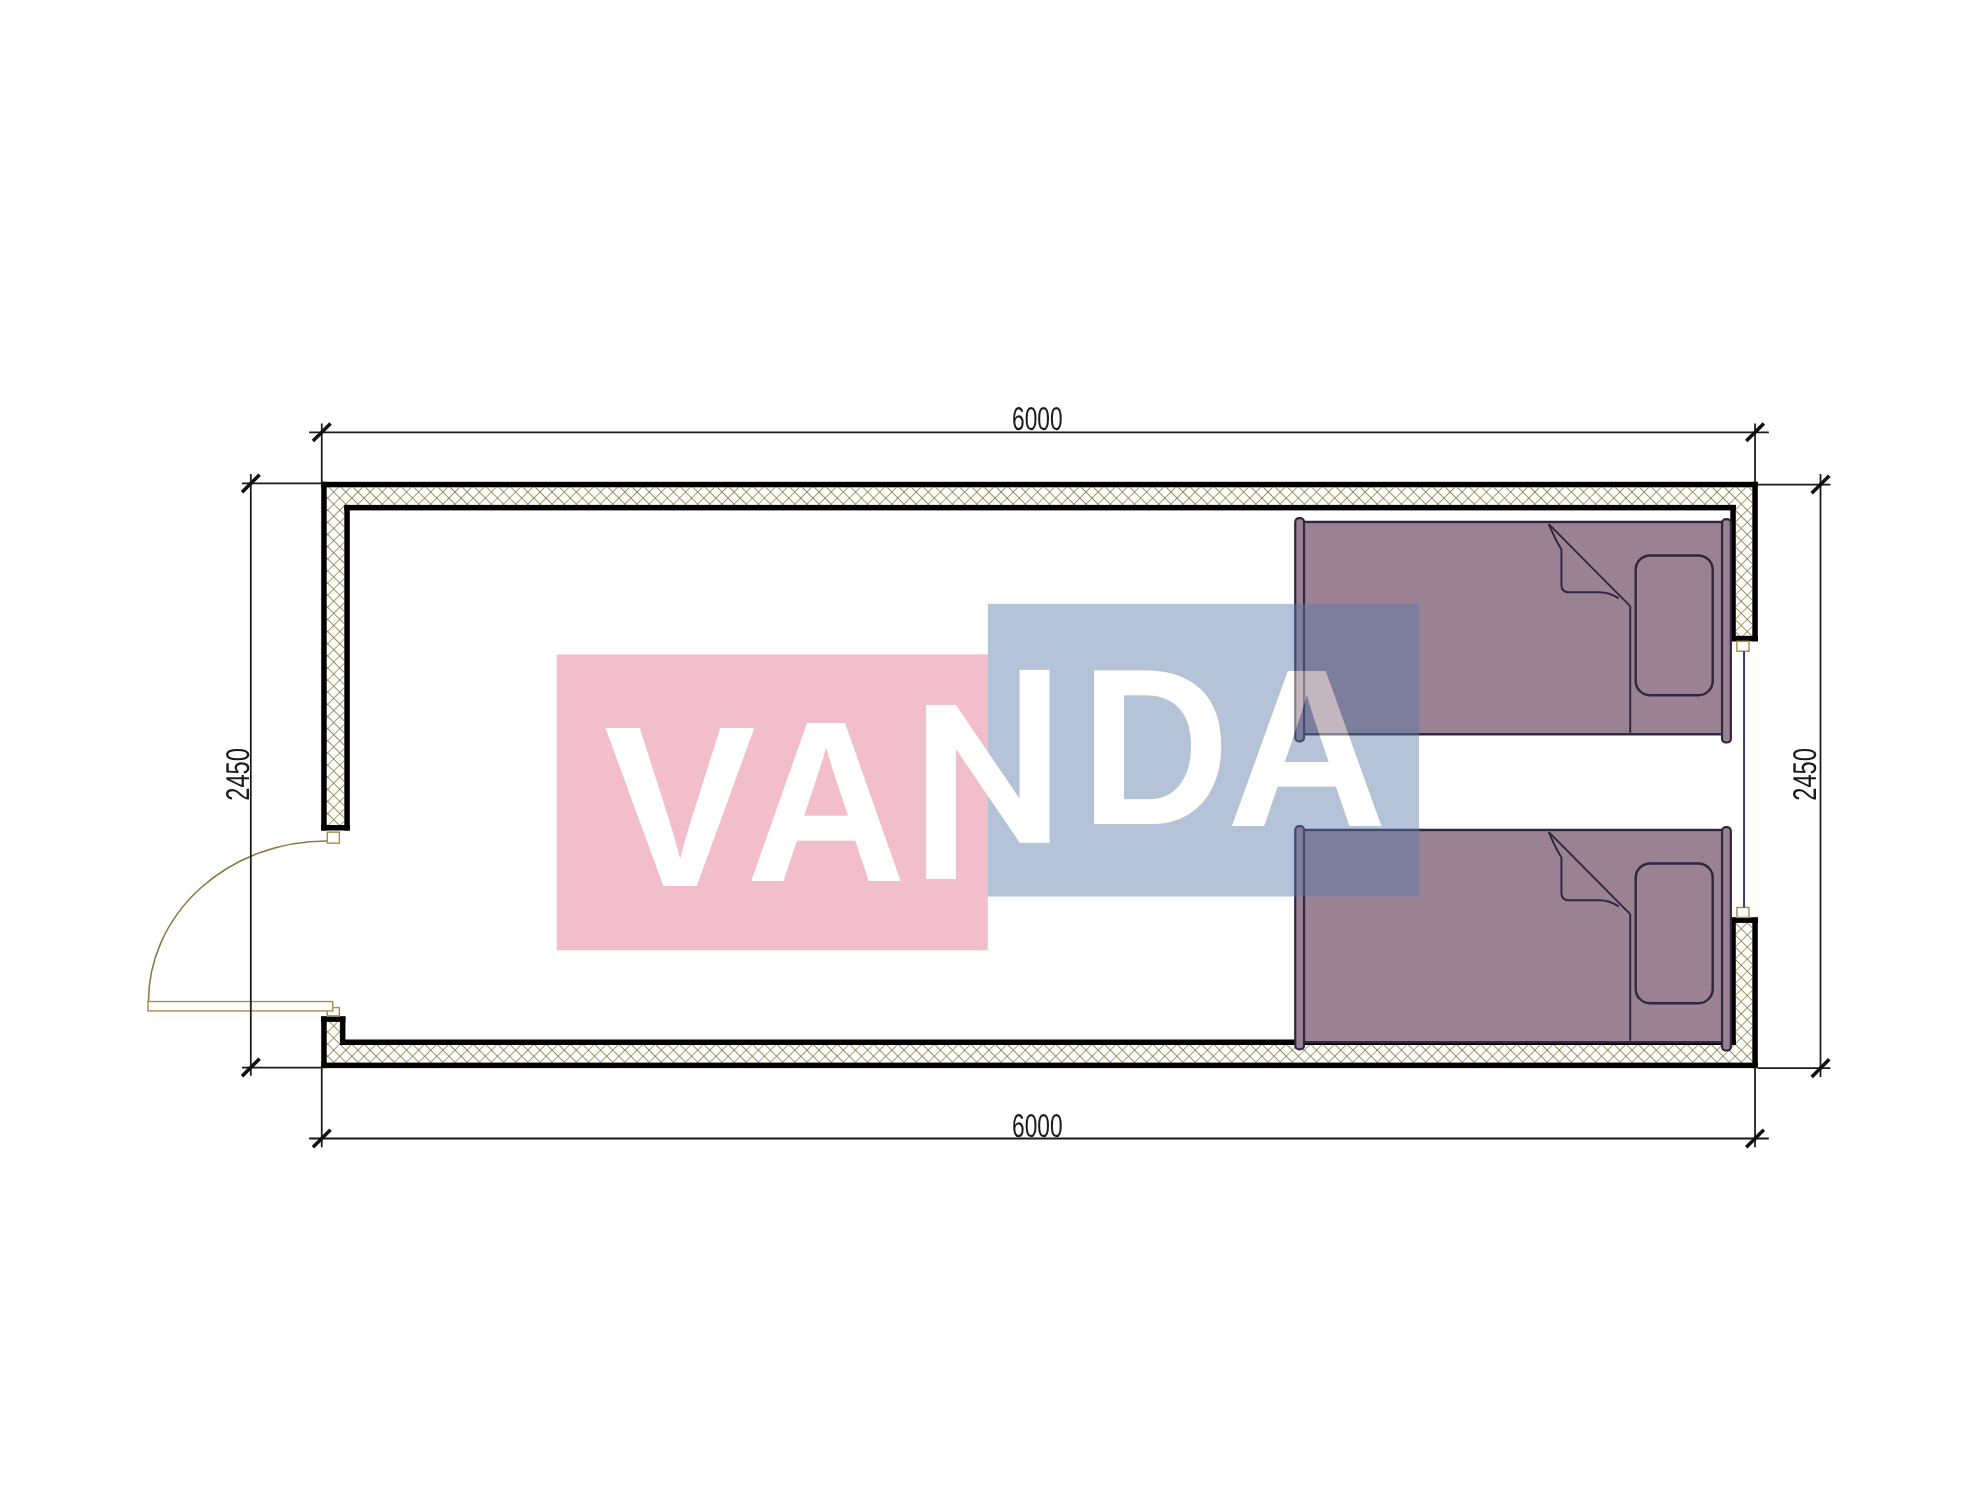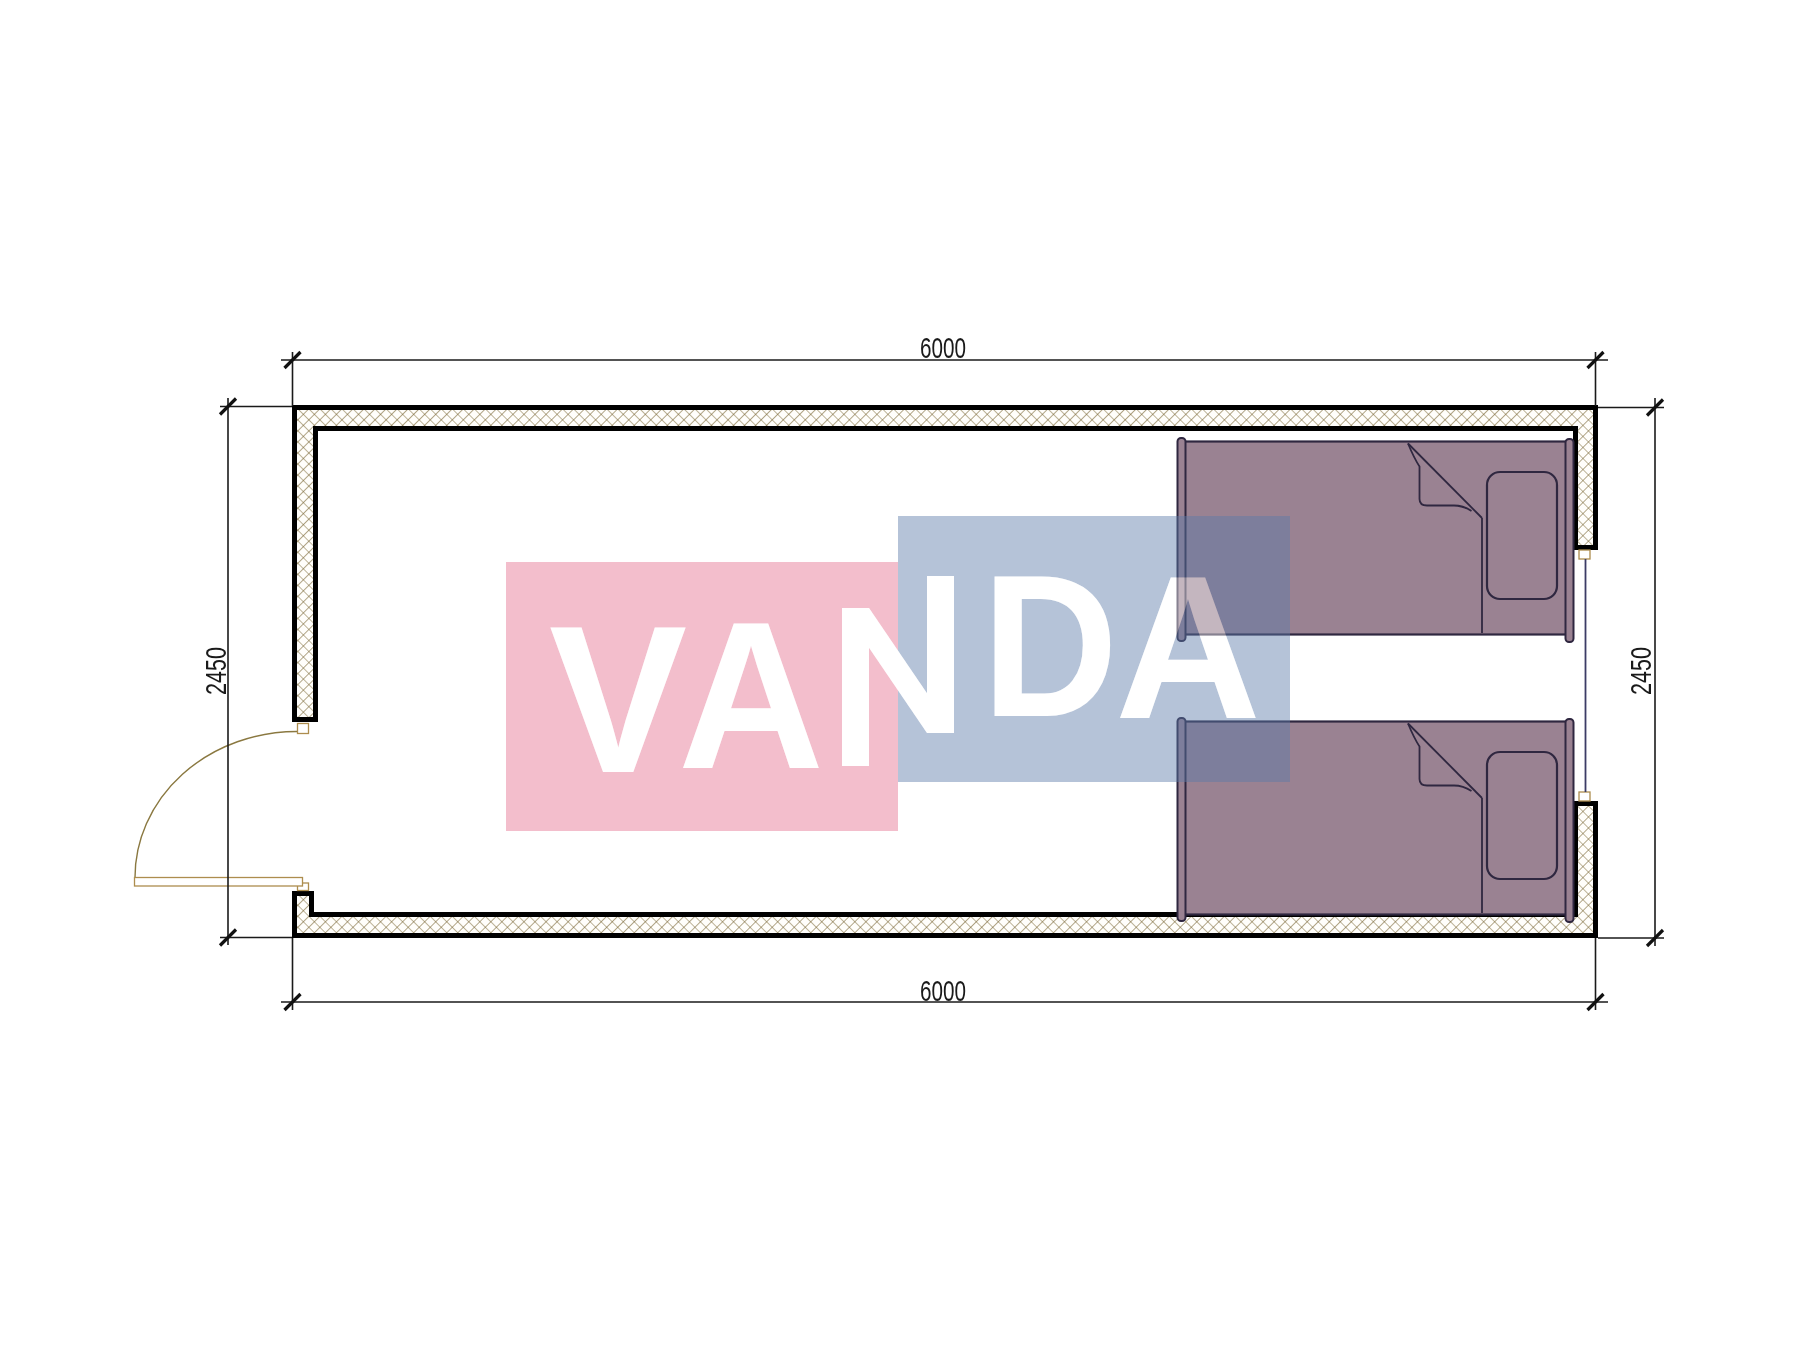--- a/index.html
+++ b/index.html
@@ -1,16 +1,16 @@
 <!DOCTYPE html>
 <html><head>
 <meta charset="utf-8">
 <style>
   html,body{margin:0;padding:0;background:#ffffff;}
-  #page{position:relative;width:1800px;height:1134px;background:#ffffff;overflow:hidden;}
+  #page{position:relative;width:1800px;height:1134px;background:#ffffff;overflow:hidden;margin-top:33px;}
   svg{position:absolute;left:0;top:0;}
   text{font-family:"Liberation Sans", sans-serif;}
 </style>
 </head>
 <body>
 <div id="page">
 <svg width="1800" height="1350" viewBox="0 0 1800 1350">
 <defs>
   <pattern id="hatch" width="7.8" height="7.8" patternUnits="userSpaceOnUse" patternTransform="rotate(45)">
     <rect width="7.8" height="7.8" fill="#fffefb"></rect>

